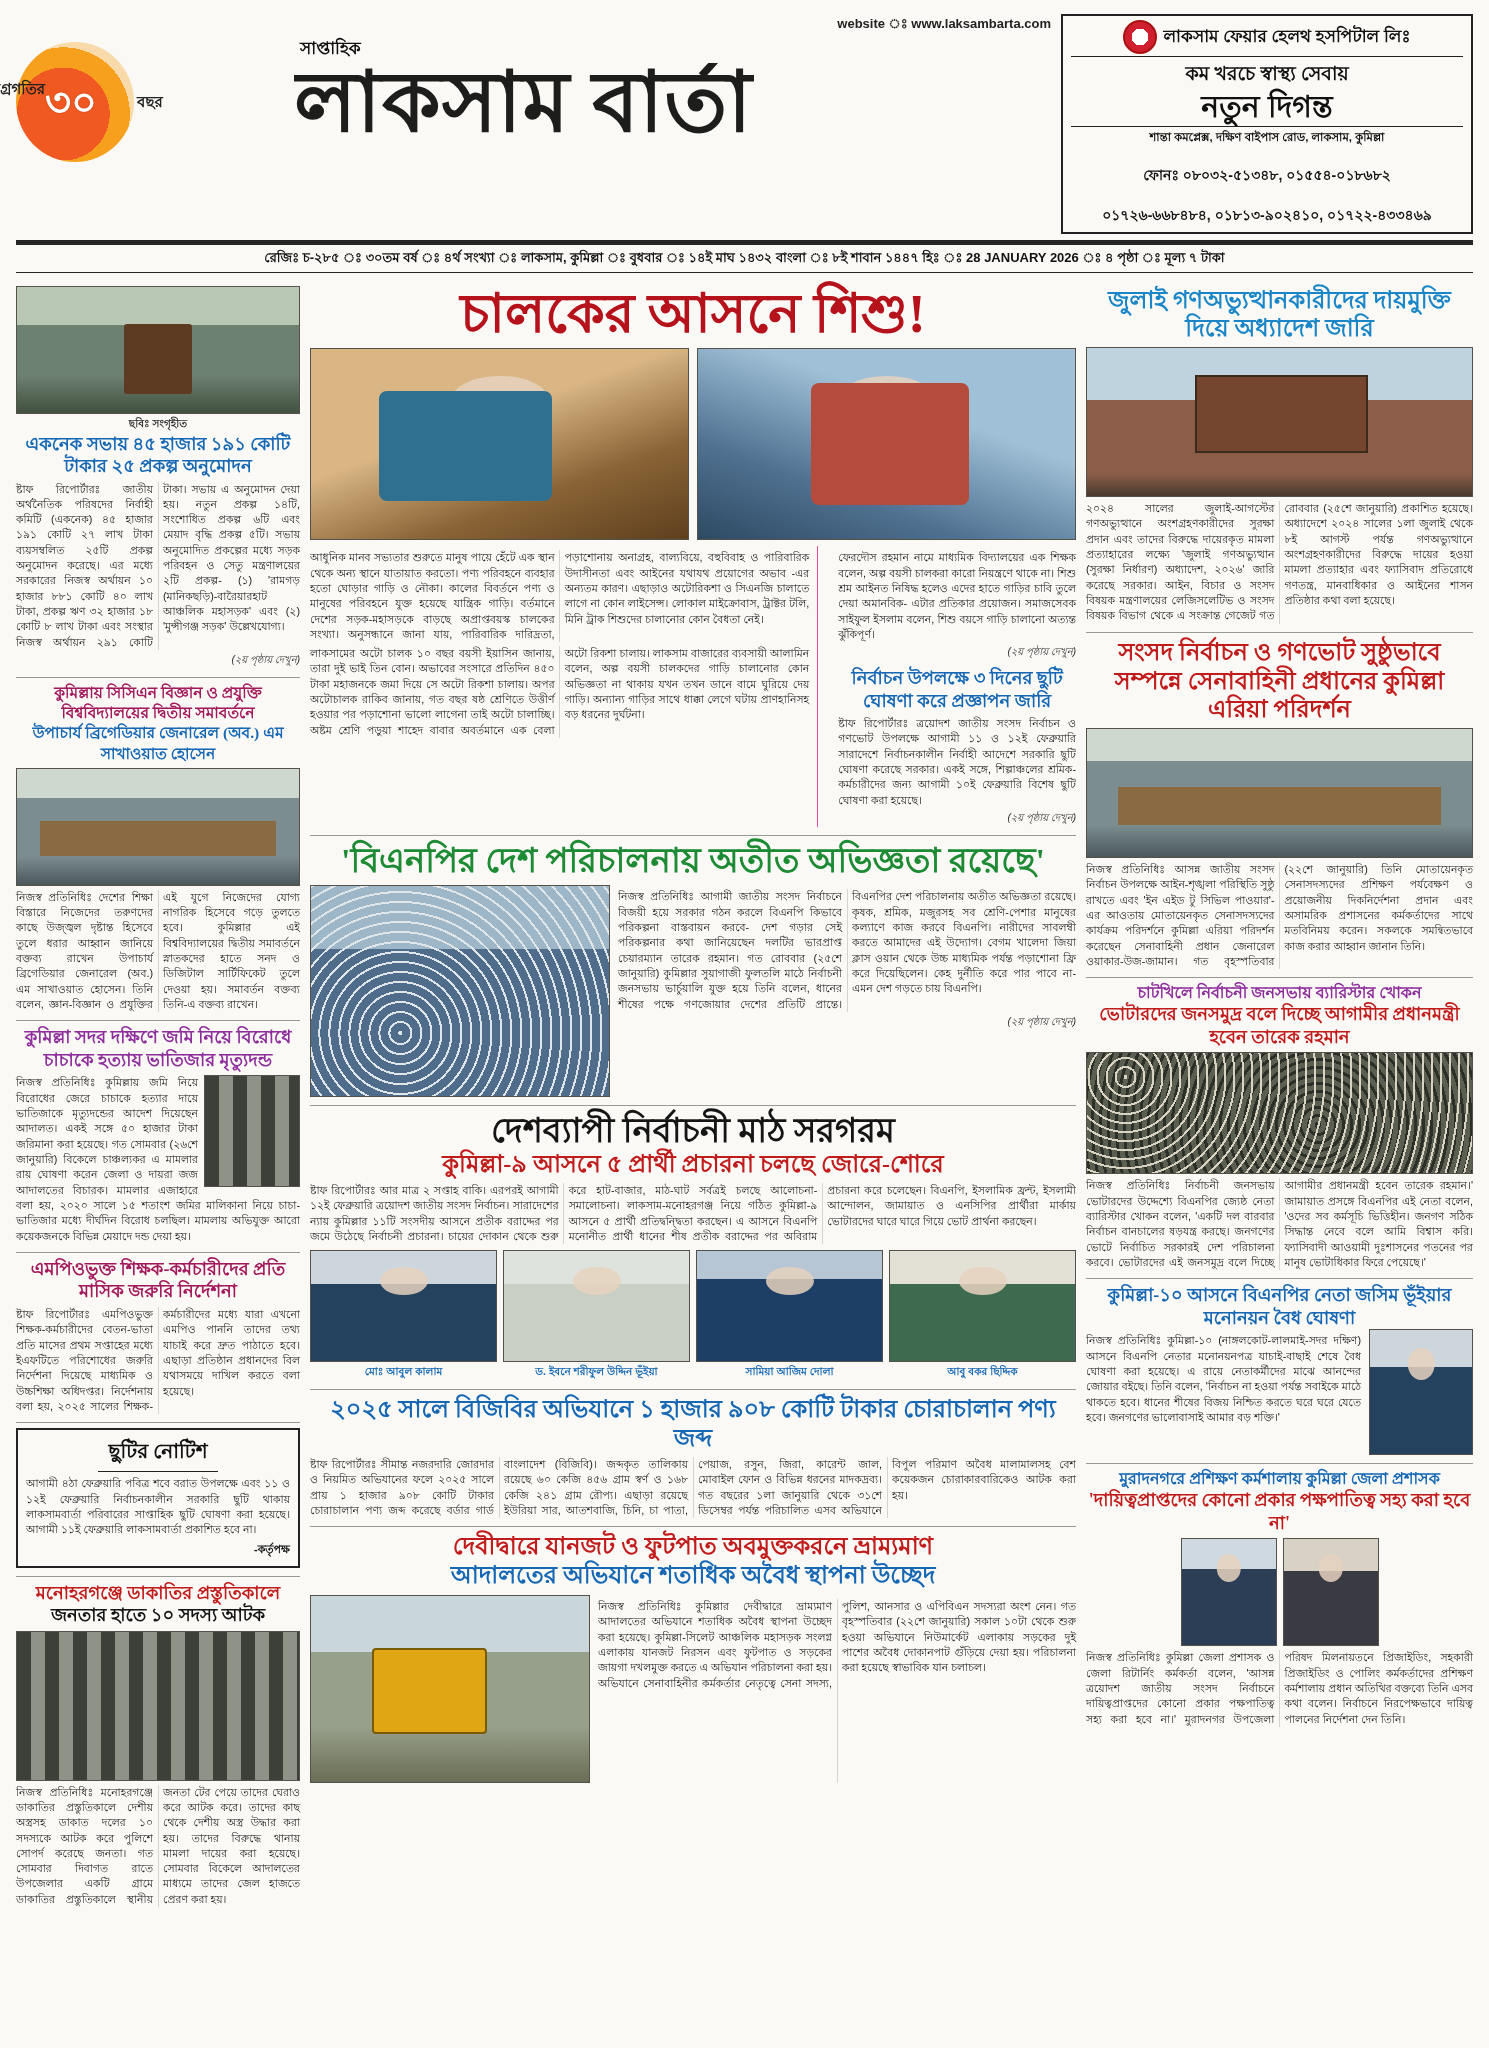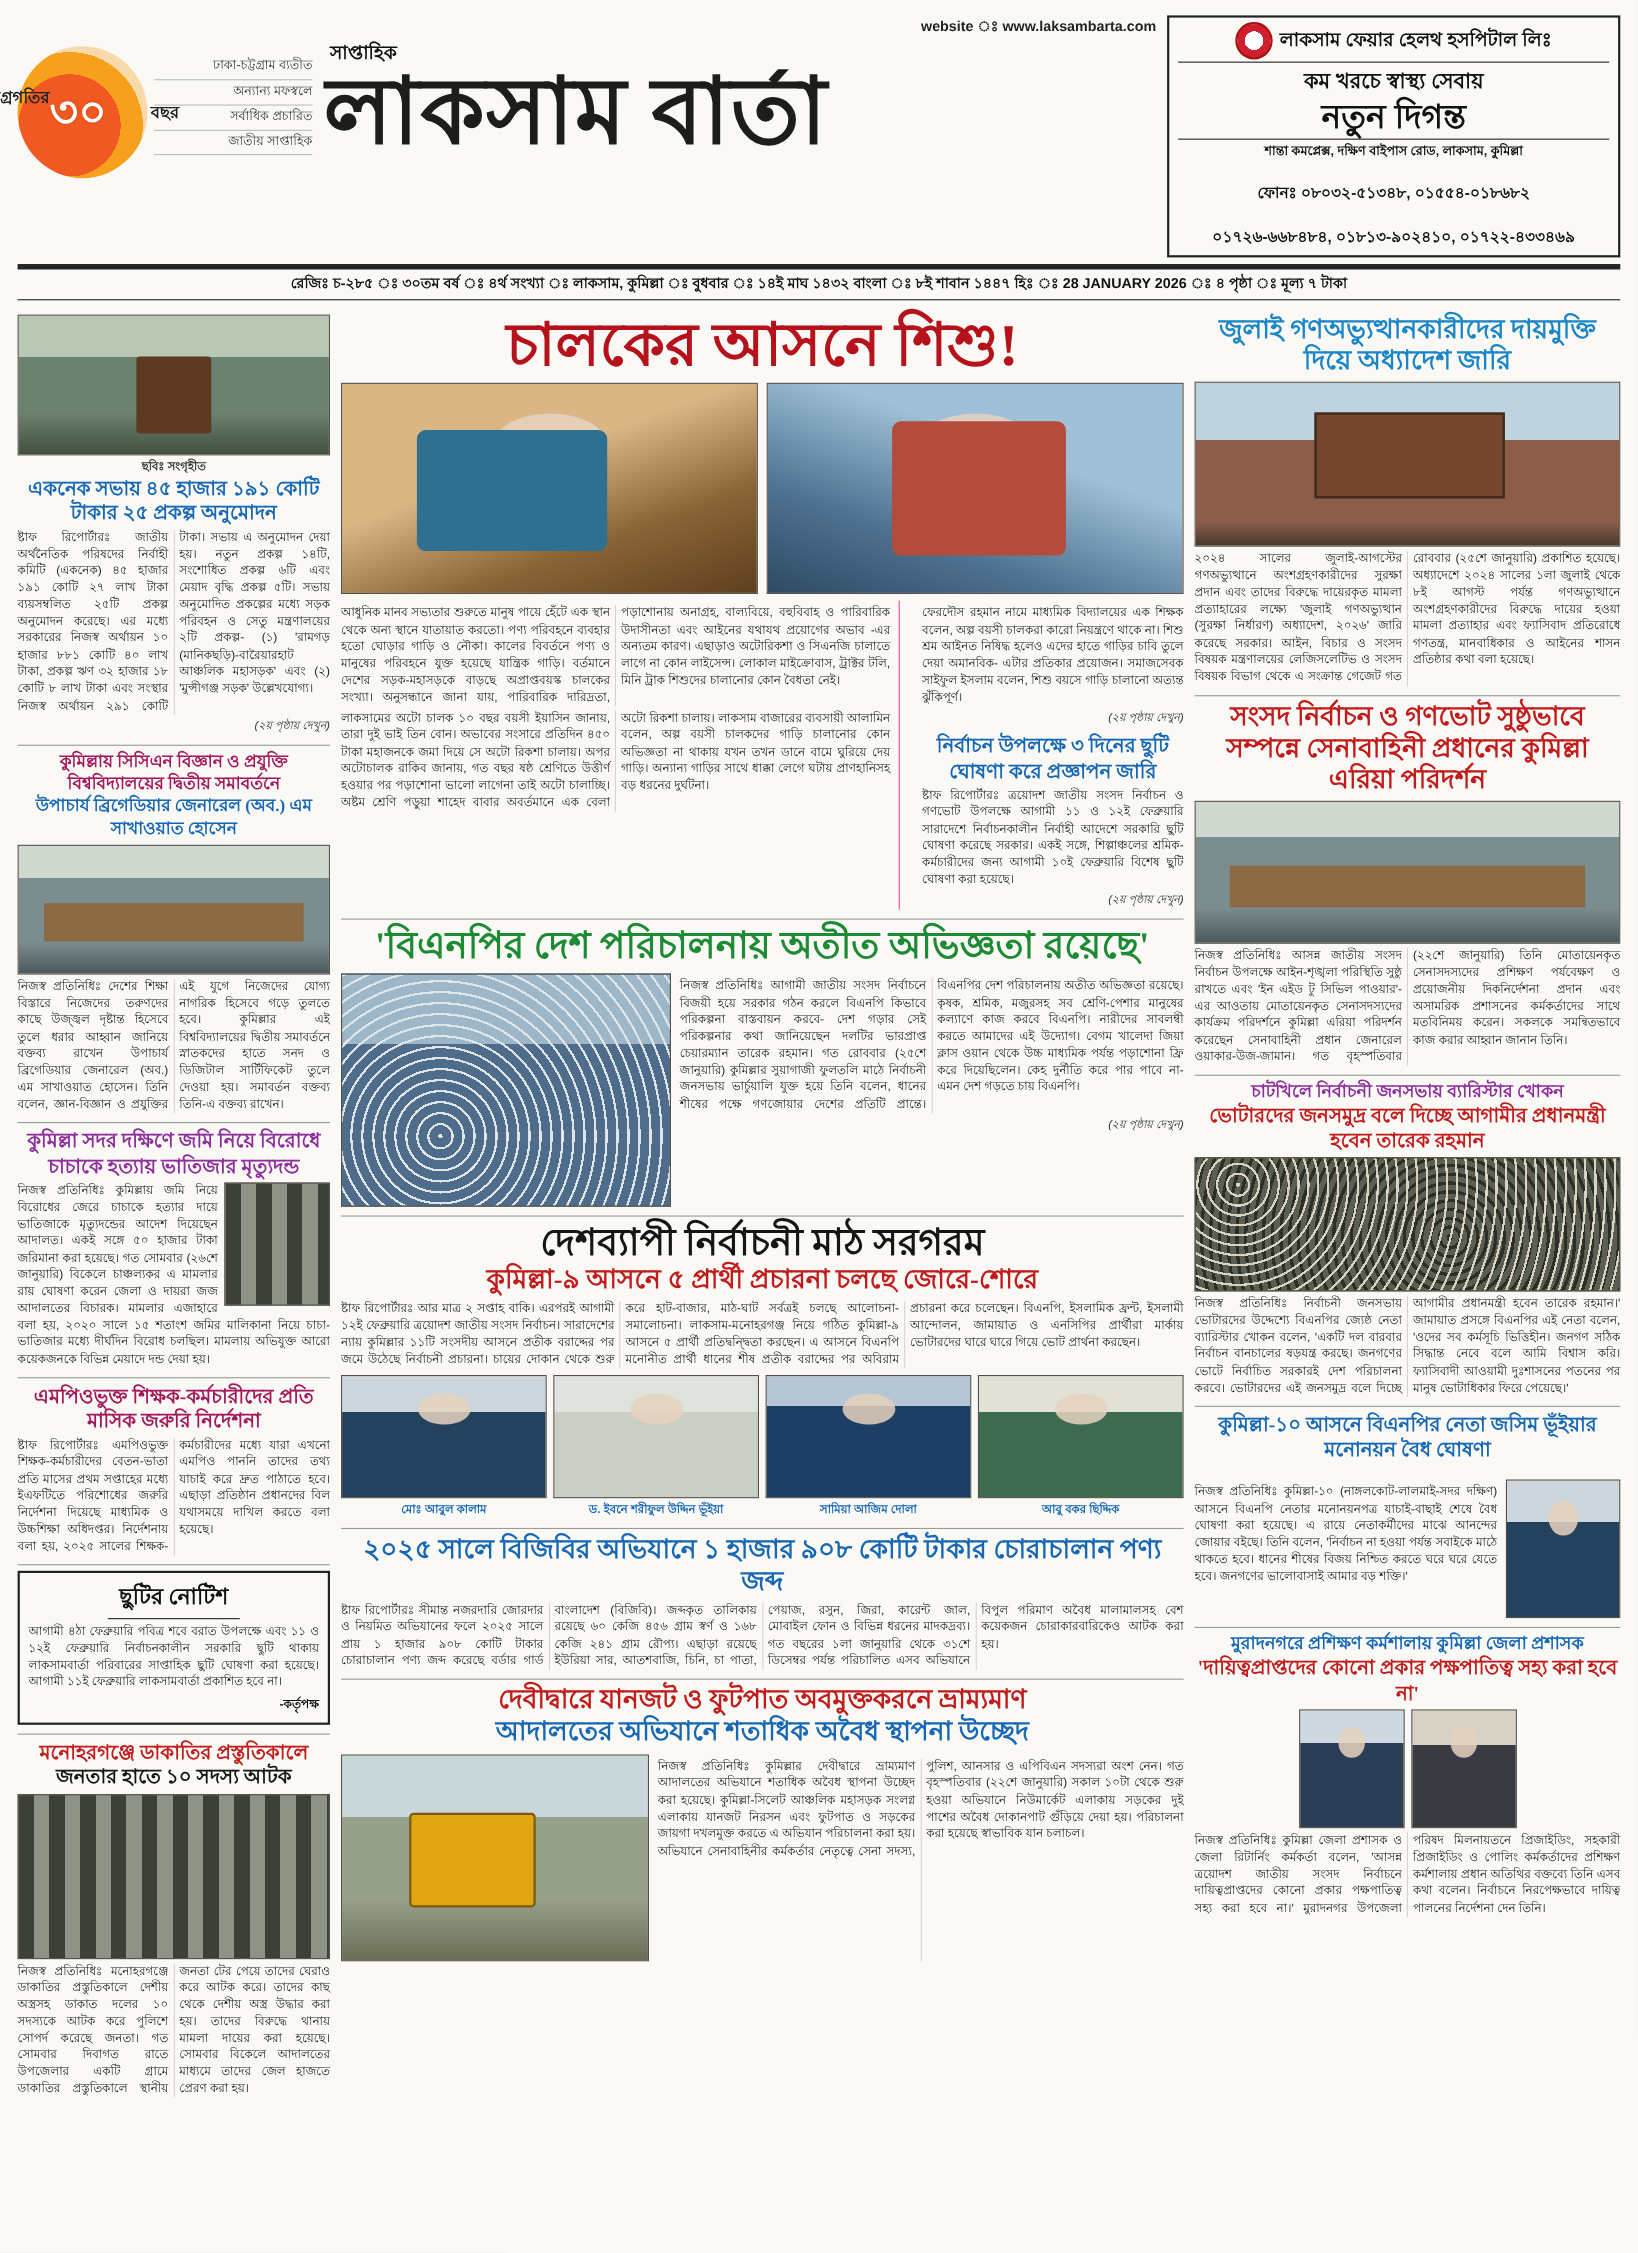--- a/index.html
+++ b/index.html
@@ -105,26 +105,20 @@
 
 <div class="page">
 
   <div class="hdr">
     <div class="hdr-left">
       <div class="badge">
         <div class="b1">অগ্রগতির</div>
         <div class="b2">৩০</div>
         <div class="b3">বছর</div>
       </div>
-      <div class="taglines">
-        <div>ঢাকা-চট্টগ্রাম ব্যতীত</div>
-        <div>অন্যান্য মফস্বলে</div>
-        <div>সর্বাধিক প্রচারিত</div>
-        <div>জাতীয় সাপ্তাহিক</div>
-      </div>
     </div>
     <div class="hdr-mid">
       <div class="website">website ঃ www.laksambarta.com</div>
       <div class="weekly">সাপ্তাহিক</div>
       <div class="mast">লাকসাম বার্তা</div>
     </div>
     <div class="hdr-ad">
       <div class="ad-top">
         <span class="ad-logo"></span>
         <span class="ad-title">লাকসাম ফেয়ার হেলথ হসপিটাল লিঃ</span>
@@ -279,21 +273,21 @@
 
       <div class="sec">
         <div class="kick c-purple">চাটখিলে নির্বাচনী জনসভায় ব্যারিস্টার খোকন</div>
         <div class="h-md c-red">ভোটারদের জনসমুদ্র বলে দিচ্ছে আগামীর প্রধানমন্ত্রী হবেন তারেক রহমান</div>
         <div class="ph ph-crowd noface" style="height:122px;margin-top:4px;"></div>
         <div class="bd cols2">নিজস্ব প্রতিনিধিঃ নির্বাচনী জনসভায় ভোটারদের উদ্দেশ্যে বিএনপির জ্যেষ্ঠ নেতা ব্যারিস্টার খোকন বলেন, 'একটি দল বারবার নির্বাচন বানচালের ষড়যন্ত্র করছে। জনগণের ভোটে নির্বাচিত সরকারই দেশ পরিচালনা করবে। ভোটারদের এই জনসমুদ্র বলে দিচ্ছে আগামীর প্রধানমন্ত্রী হবেন তারেক রহমান।' জামায়াত প্রসঙ্গে বিএনপির এই নেতা বলেন, 'ওদের সব কর্মসূচি ভিত্তিহীন। জনগণ সঠিক সিদ্ধান্ত নেবে বলে আমি বিশ্বাস করি। ফ্যাসিবাদী আওয়ামী দুঃশাসনের পতনের পর মানুষ ভোটাধিকার ফিরে পেয়েছে।'</div>
       </div>
 
       <div class="sec">
         <div class="h-md c-blue">কুমিল্লা-১০ আসনে বিএনপির নেতা জসিম ভূঁইয়ার মনোনয়ন বৈধ ঘোষণা</div>
-        <div class="row" style="margin-top:16px;">
+        <div class="row" style="margin-top:0;">
           <div class="bd" style="flex:1;">নিজস্ব প্রতিনিধিঃ কুমিল্লা-১০ (নাঙ্গলকোট-লালমাই-সদর দক্ষিণ) আসনে বিএনপি নেতার মনোনয়নপত্র যাচাই-বাছাই শেষে বৈধ ঘোষণা করা হয়েছে। এ রায়ে নেতাকর্মীদের মাঝে আনন্দের জোয়ার বইছে। তিনি বলেন, 'নির্বাচন না হওয়া পর্যন্ত সবাইকে মাঠে থাকতে হবে। ধানের শীষের বিজয় নিশ্চিত করতে ঘরে ঘরে যেতে হবে। জনগণের ভালোবাসাই আমার বড় শক্তি।'</div>
           <div class="ph ph-port-suit" style="width:104px;height:126px;flex:0 0 auto;"></div>
         </div>
       </div>
 
       <div class="sec">
         <div class="kick c-blue">মুরাদনগরে প্রশিক্ষণ কর্মশালায় কুমিল্লা জেলা প্রশাসক</div>
         <div class="h-md c-red">'দায়িত্বপ্রাপ্তদের কোনো প্রকার পক্ষপাতিত্ব সহ্য করা হবে না'</div>
         <div class="portraits2">
           <div class="ph ph-port-dc"></div>

